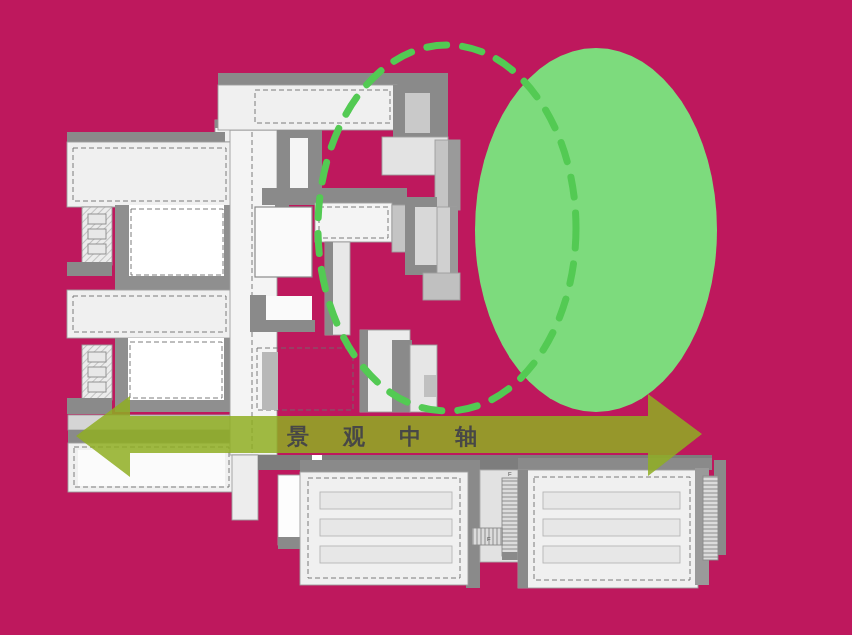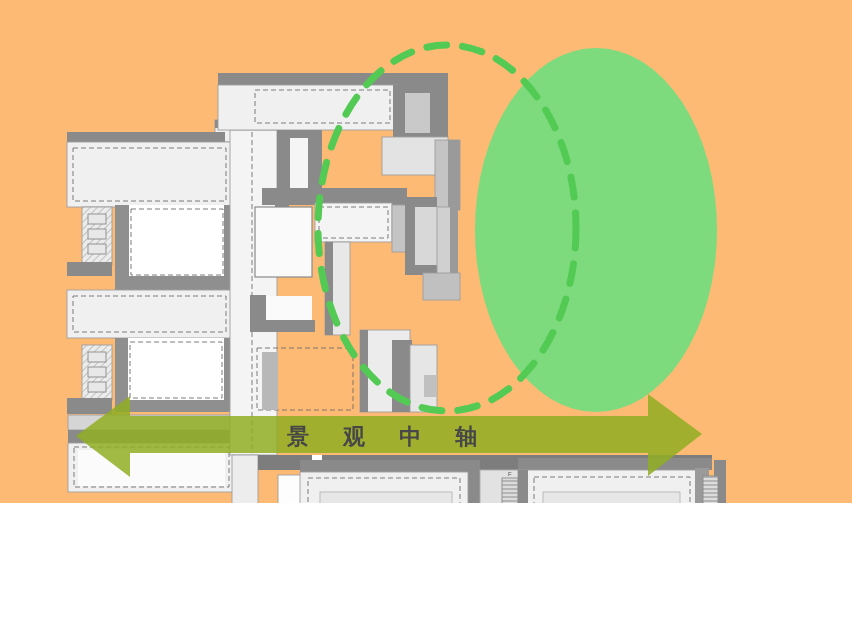--- a/index.html
+++ b/index.html
@@ -1,16 +1,16 @@
 <!DOCTYPE html>
 <html><head>
 <meta charset="utf-8">
 <style>
   html,body{margin:0;padding:0;background:#ffffff;}
-  .stage{position:relative;width:852px;height:503px;background:#fdba74;overflow:hidden;
+  .stage{position:relative;width:852px;height:635px;background:#be185d;overflow:hidden;
          font-family:"Liberation Sans", sans-serif;}
   svg{display:block;}
   .edge{stroke:#9e9e9e;stroke-width:0.9;}
   .edgeD{stroke:#8a8a8a;stroke-width:0.9;}
   .dash{fill:none;stroke:#6e6e6e;stroke-width:0.9;stroke-dasharray:5 3;}
   .axis-label{font-weight:bold;font-size:22px;letter-spacing:14px;}
   .tiny{font-size:6px;fill:#555;}
 </style>
 </head>
 <body>

